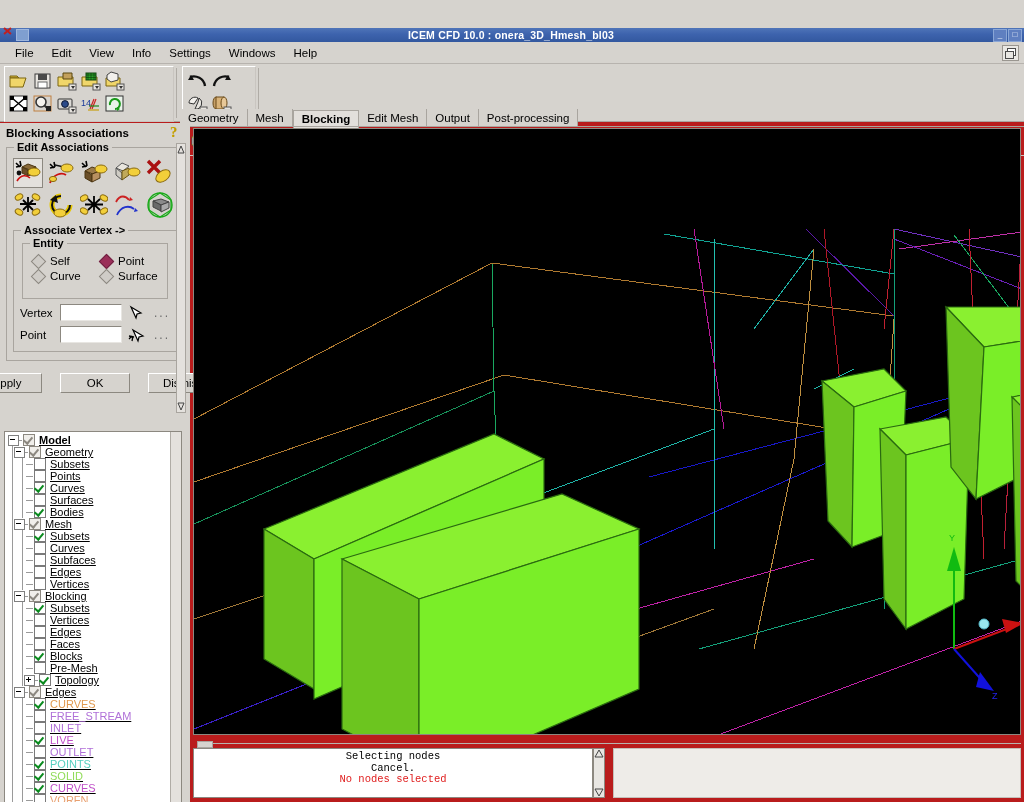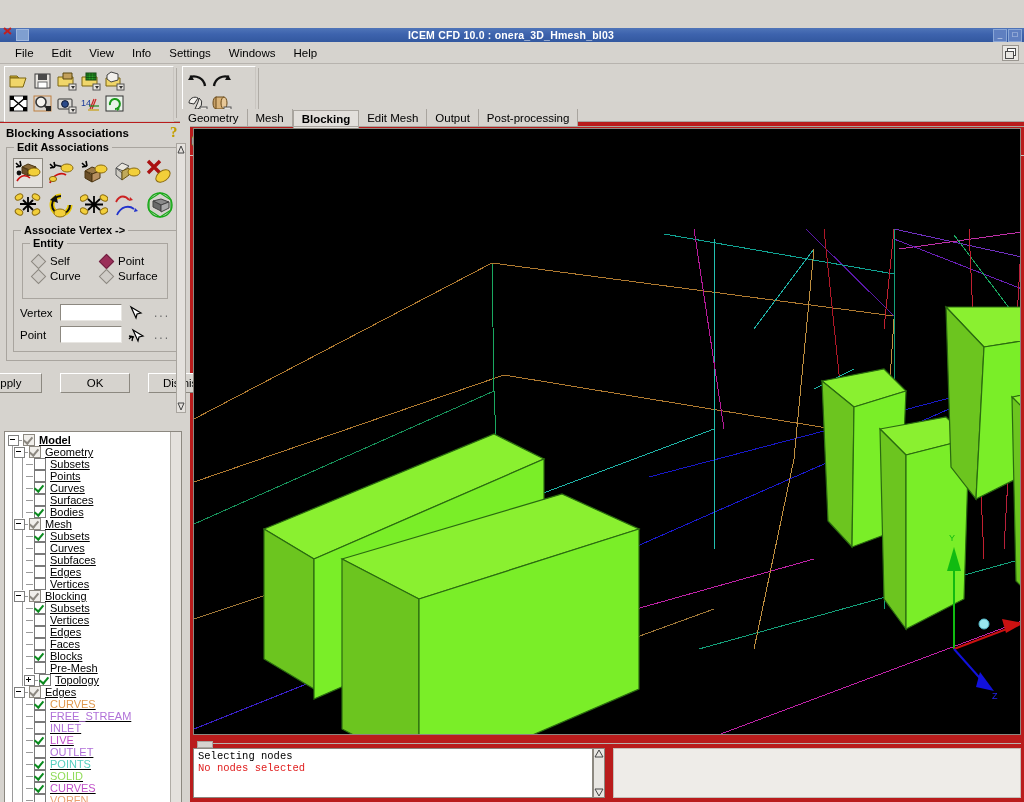--- a/index.html
+++ b/index.html
@@ -158,21 +158,21 @@
   .viewport svg{display:block;}
 
   
   .msgwrap{position:absolute;left:193px;top:712px;width:828px;height:88px;}
   .msgsplit{height:7px;position:relative;}
   .msgsplit .grip{position:absolute;left:4px;top:1px;width:14px;height:5px;border:1px solid #a9a59f;background:#d6d3ce;}
   .msgsplit .line{position:absolute;left:20px;right:0;top:3px;height:1px;background:#b8b4ae;}
   .msgbox{
     position:absolute;left:0;top:8px;width:400px;height:50px;background:#fff;
     border:1px solid #8c8880;box-sizing:border-box;padding:2px 4px;overflow:hidden;
-    font-family:"Liberation Mono", monospace;font-size:10.5px;line-height:11.5px;
+    font-family:"Liberation Mono", monospace;font-size:10.5px;line-height:11.5px;text-align:center;
   }
   .msgbox .err{color:#e02020;}
   .msgscroll{
     position:absolute;left:400px;top:8px;width:12px;height:50px;background:#e8e6e2;
     border:1px solid #8c8880;box-sizing:border-box;
   }
   .sbtn{width:10px;height:10px;position:relative;}
   .sbtn.dn{position:absolute;bottom:0;}
   .rightblank{
     position:absolute;left:420px;top:8px;width:408px;height:50px;
@@ -984,20 +984,21 @@
   </div>
 
   <div class="msgwrap">
     <div class="msgsplit">
       <div class="grip"></div>
       <div class="line"></div>
     </div>
 
     <div class="msgbox">
       <div>Selecting nodes</div>
+      <div>Cancel.</div>
       <div class="err">No nodes selected</div>
     </div>
 
     <div class="msgscroll">
       <svg width="10" height="10" viewBox="0 0 10 10">
           <path d="M1 8h8L5 1z" fill="none" stroke="#444"></path>
         </svg>
       <svg class="sbtn dn" width="10" height="10" viewBox="0 0 10 10" style="position:absolute;bottom:0;left:0;">
           <path d="M1 2h8L5 9z" fill="none" stroke="#444"></path>
         </svg>

